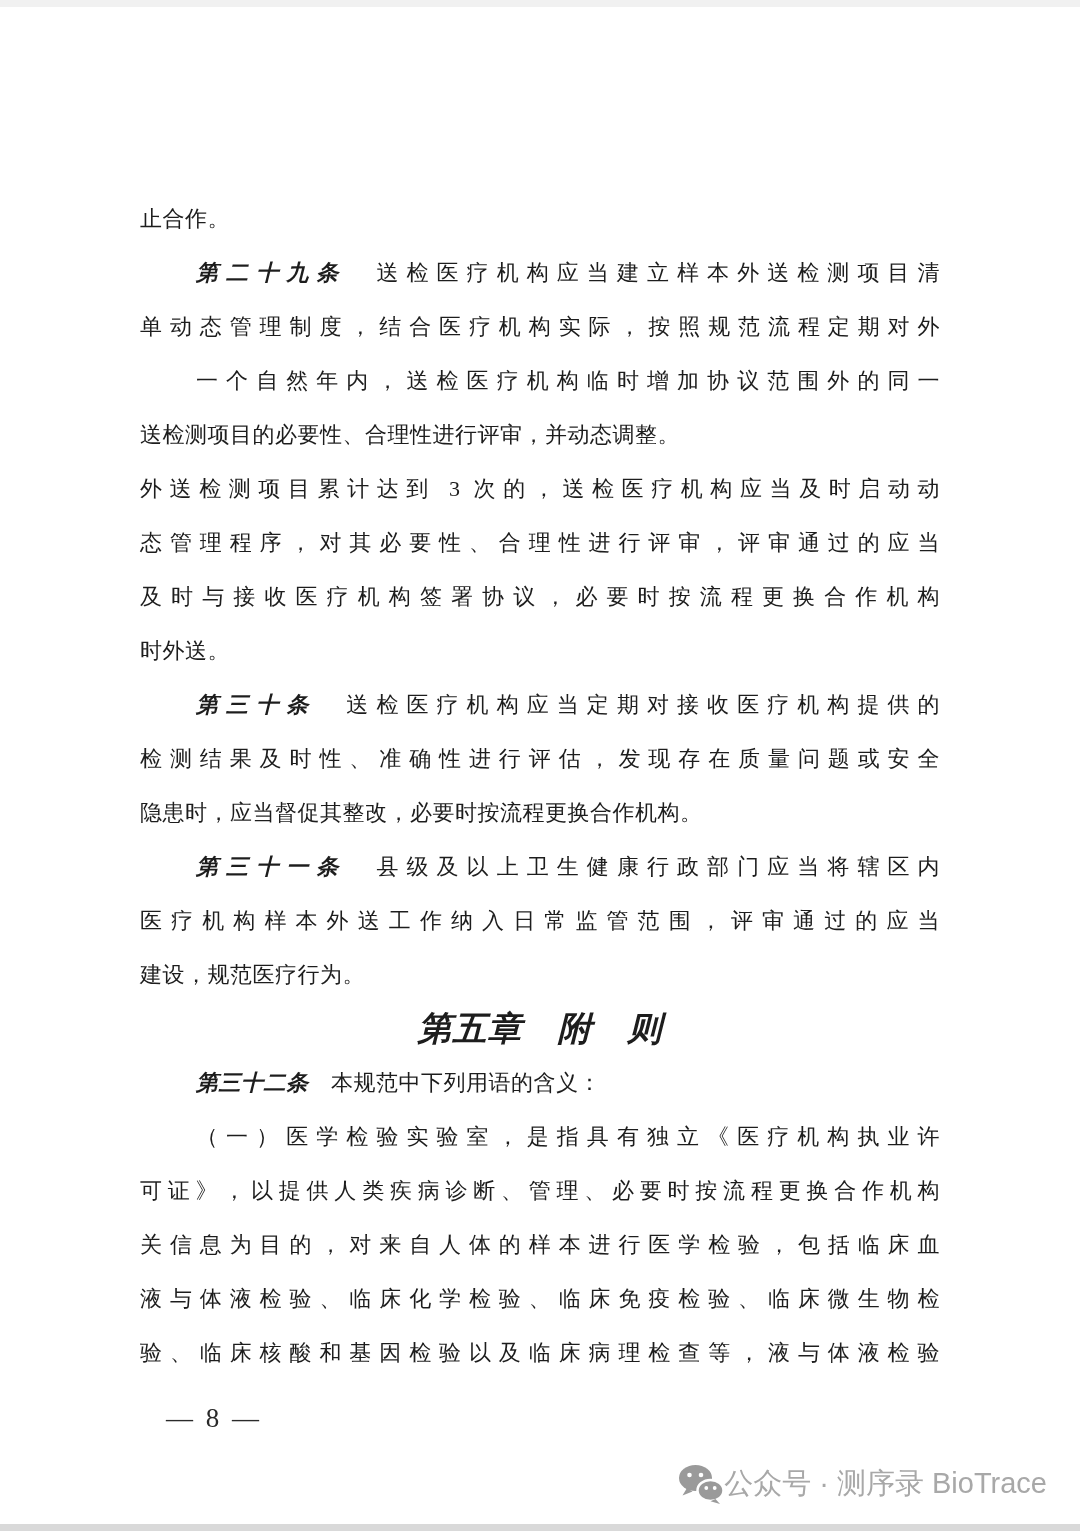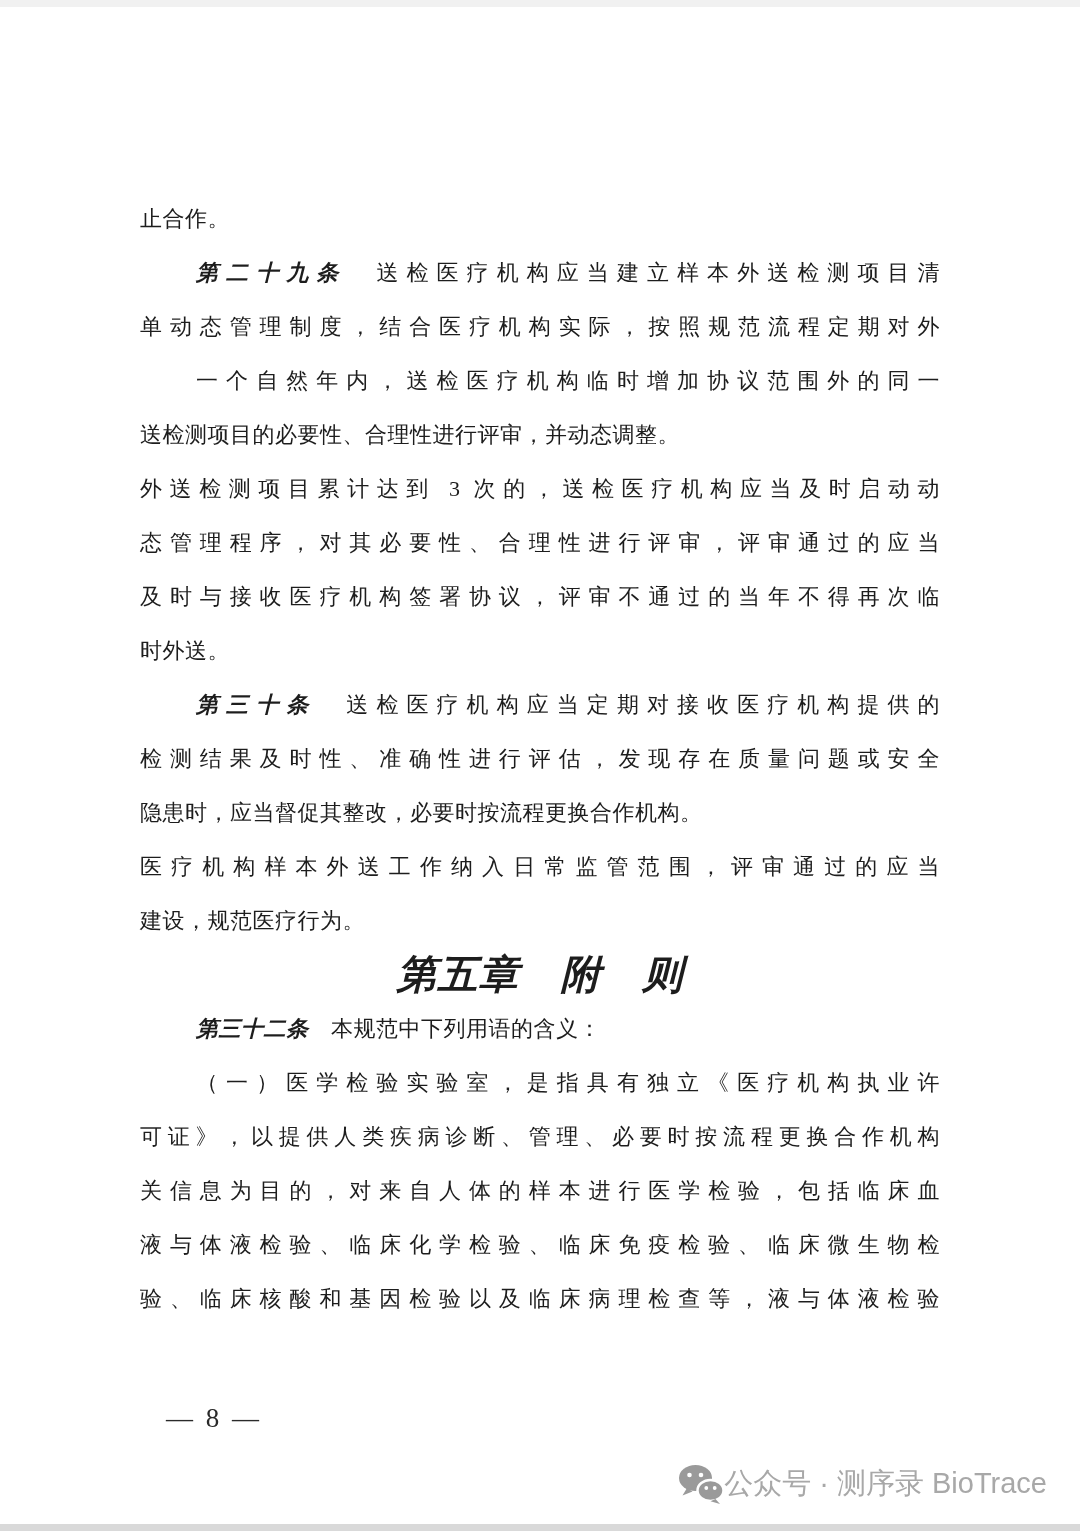--- a/index.html
+++ b/index.html
@@ -33,21 +33,21 @@
     text-align-last: justify;
     letter-spacing: 0.5px;
     white-space: normal;
   }
   .line.last { text-align-last: left; }
   .line.indent { text-indent: 56px; }
   .line.heading {
     text-align: right;
     text-align-last: center;
     font-weight: bold;
-    font-size: 40px;
+    font-size: 34px;
     letter-spacing: 1px;
   }
   .line b { font-weight: bold; font-style: italic; }
   .page-number {
     position: absolute;
     left: 166px; top: 1400px;
     font-size: 27px;
     line-height: 36px;
     color: #2a2a2a;
     letter-spacing: 3px;
@@ -69,25 +69,26 @@
 <div class="top-strip"></div>
 
 <div class="doc-text">
     <div class="line last"><span>止合作。</span></div>
     <div class="line indent"><b>第二十九条</b><span>　送检医疗机构应当建立样本外送检测项目清</span></div>
     <div class="line"><span>单动态管理制度，结合医疗机构实际，按照规范流程定期对外</span></div>
     <div class="line indent"><span>一个自然年内，送检医疗机构临时增加协议范围外的同一</span></div>
     <div class="line last"><span>送检测项目的必要性、合理性进行评审，并动态调整。</span></div>
     <div class="line"><span>外送检测项目累计达到 3 次的，送检医疗机构应当及时启动动</span></div>
     <div class="line"><span>态管理程序，对其必要性、合理性进行评审，评审通过的应当</span></div>
-    <div class="line"><span>及时与接收医疗机构签署协议，评审不通过的当年不得再次临</span></div>
+    <div class="line"><span>及时与接收医疗机构签署协议，必要时按流程更换合作机构</span></div>
     <div class="line last"><span>时外送。</span></div>
     <div class="line indent"><b>第三十条</b><span>　送检医疗机构应当定期对接收医疗机构提供的</span></div>
     <div class="line"><span>检测结果及时性、准确性进行评估，发现存在质量问题或安全</span></div>
     <div class="line last"><span>隐患时，应当督促其整改，必要时按流程更换合作机构。</span></div>
+    <div class="line indent"><b>第三十一条</b><span>　县级及以上卫生健康行政部门应当将辖区内</span></div>
     <div class="line"><span>医疗机构样本外送工作纳入日常监管范围，评审通过的应当</span></div>
     <div class="line last"><span>建设，规范医疗行为。</span></div>
     <div class="line last heading"><b>第五章　附　则</b></div>
     <div class="line indent last"><b>第三十二条</b><span>　本规范中下列用语的含义：</span></div>
     <div class="line indent"><span>（一）医学检验实验室，是指具有独立《医疗机构执业许</span></div>
     <div class="line"><span>可证》，以提供人类疾病诊断、管理、必要时按流程更换合作机构</span></div>
     <div class="line"><span>关信息为目的，对来自人体的样本进行医学检验，包括临床血</span></div>
     <div class="line"><span>液与体液检验、临床化学检验、临床免疫检验、临床微生物检</span></div>
     <div class="line"><span>验、临床核酸和基因检验以及临床病理检查等，液与体液检验</span></div>
   </div>

